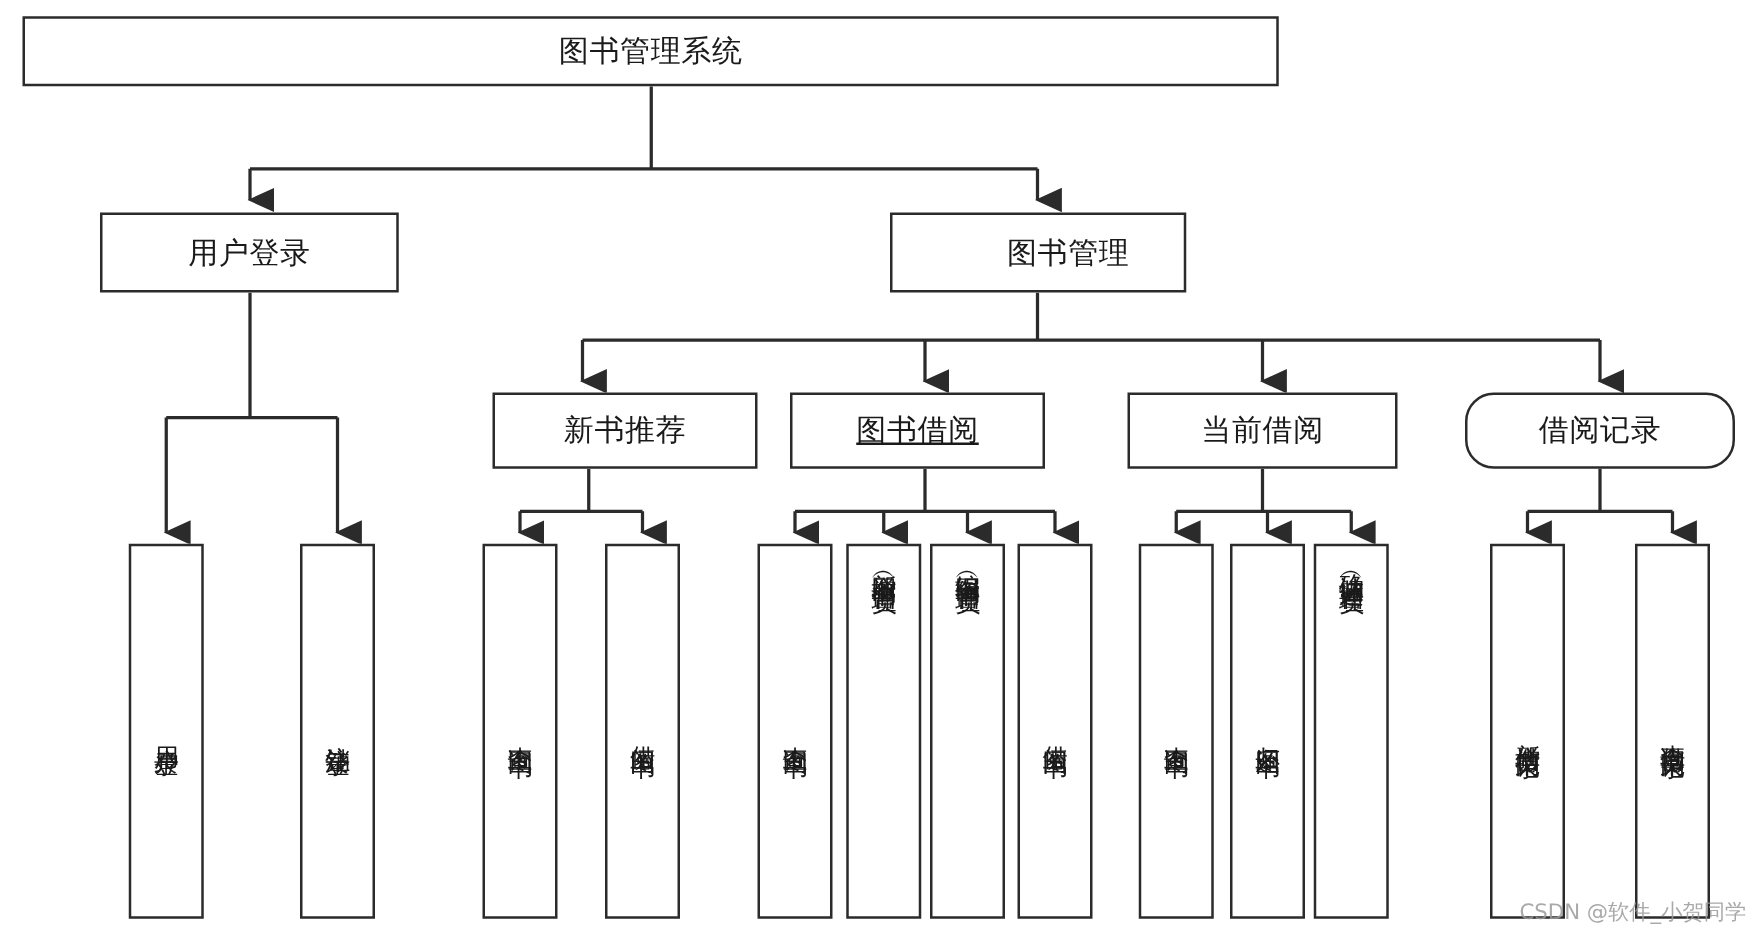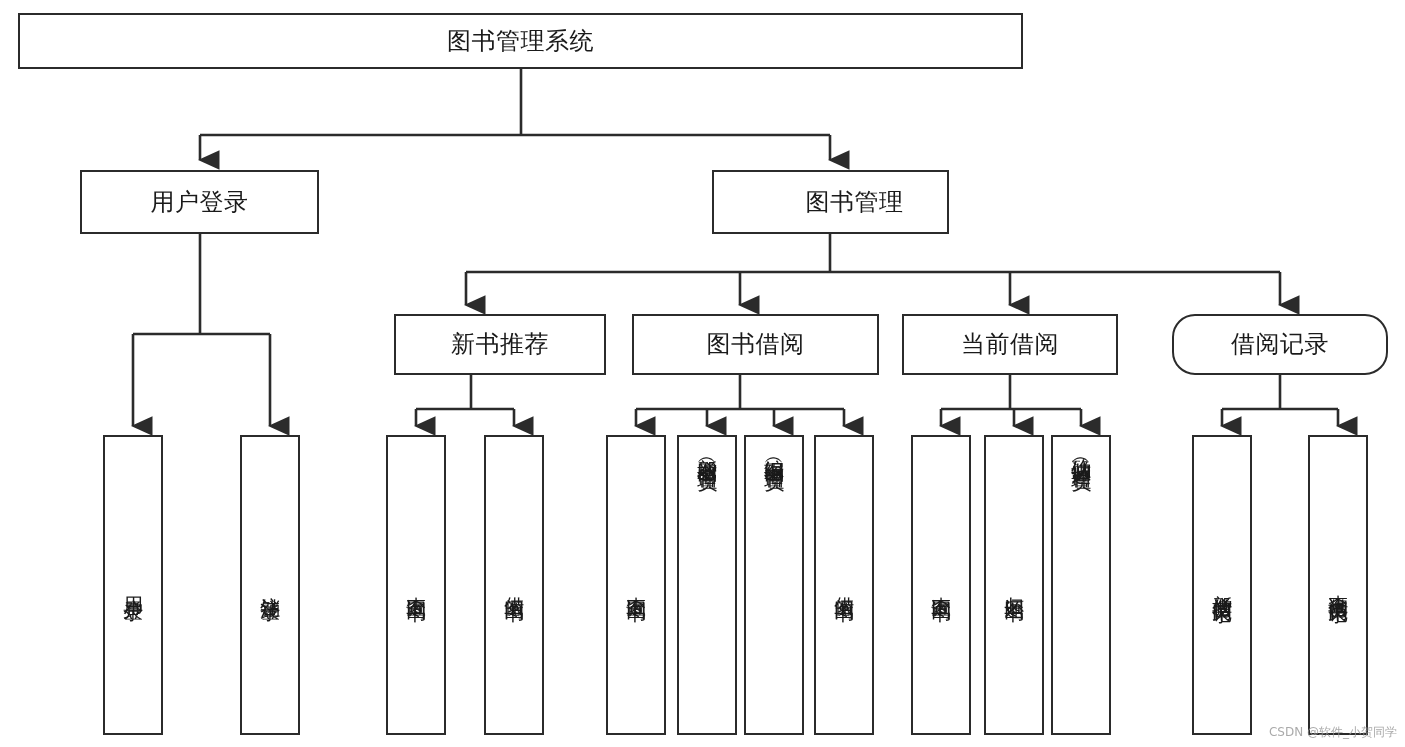--- a/index.html
+++ b/index.html
@@ -53,21 +53,21 @@
     padding-top: 6px;
   }
   .node-box.vertical.centered {
     align-items: center;
     padding-top: 0;
   }
   #watermark {
     position: absolute;
     right: 8px;
     bottom: 6px;
-    font-size: 12px;
+    font-size: 17px;
     color: #9b9b9b;
     opacity: 0.85;
     white-space: nowrap;
     font-family: "DejaVu Sans", "Liberation Sans", sans-serif;
   }
 </style>
 </head>
 <body>
 
 <div id="canvas">
@@ -132,21 +132,21 @@
   <div class="node-box" style="left:80px; top:170px; width:239px; height:64px;">
     <span class="node-label">用户登录</span>
   </div>
   <div class="node-box" style="left:712px; top:170px; width:237px; height:64px;padding-left:48px;">
     <span class="node-label">图书管理</span>
   </div>
 
   <div class="node-box" style="left:362px; top:314px; width:212px; height:61px;margin-left:32px;">
     <span class="node-label">新书推荐</span>
   </div>
-  <div class="node-box" style="left:632px; top:314px; width:247px; height:61px;">
+  <div class="node-box" style="left:632px; top:314px; width:204px; height:61px;text-decoration:underline;">
     <span class="node-label">图书借阅</span>
   </div>
   <div class="node-box" style="left:902px; top:314px; width:216px; height:61px;text-align:right;">
     <span class="node-label">当前借阅</span>
   </div>
   <div class="node-box" style="left:1172px; top:314px; width:216px; height:61px;border-radius:23px;">
     <span class="node-label">借阅记录</span>
   </div>
 
   <div class="node-box vertical centered" style="left:103px; top:435px; width:60px; height:300px;">

